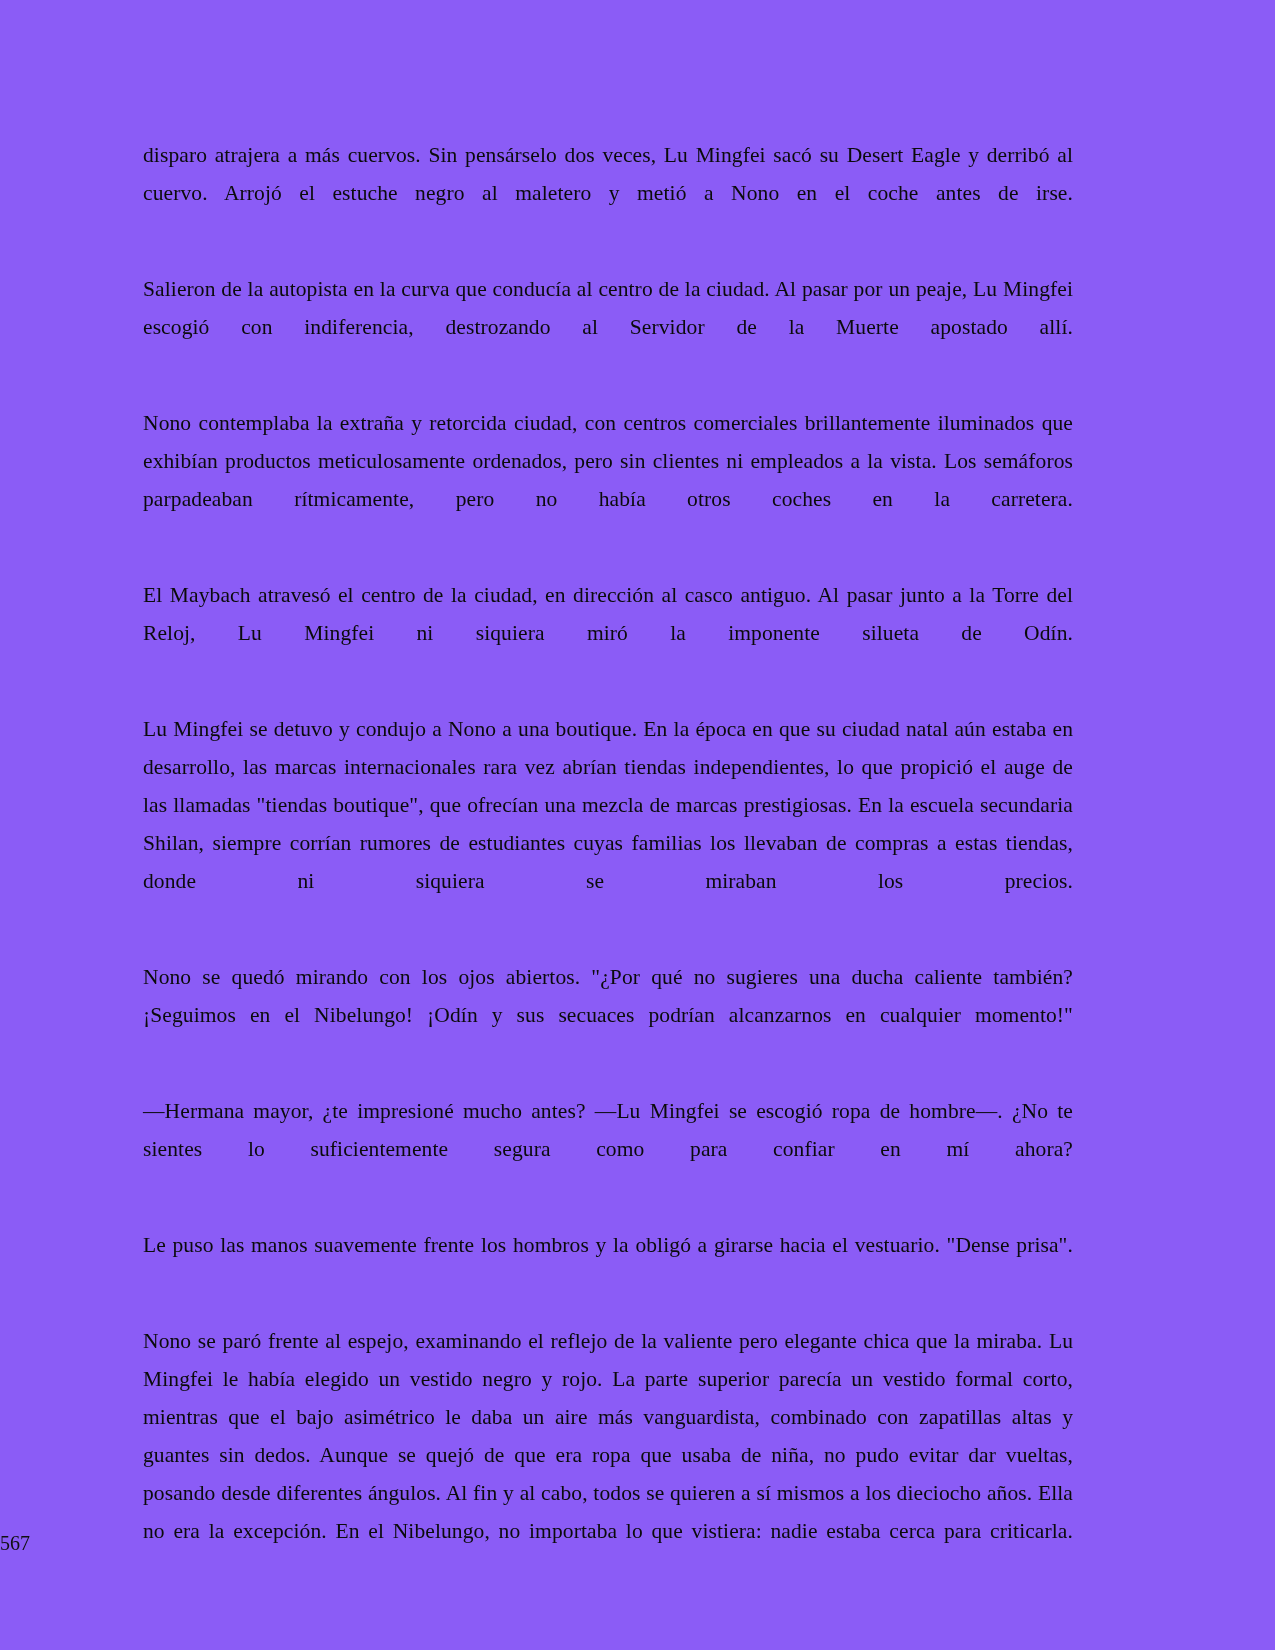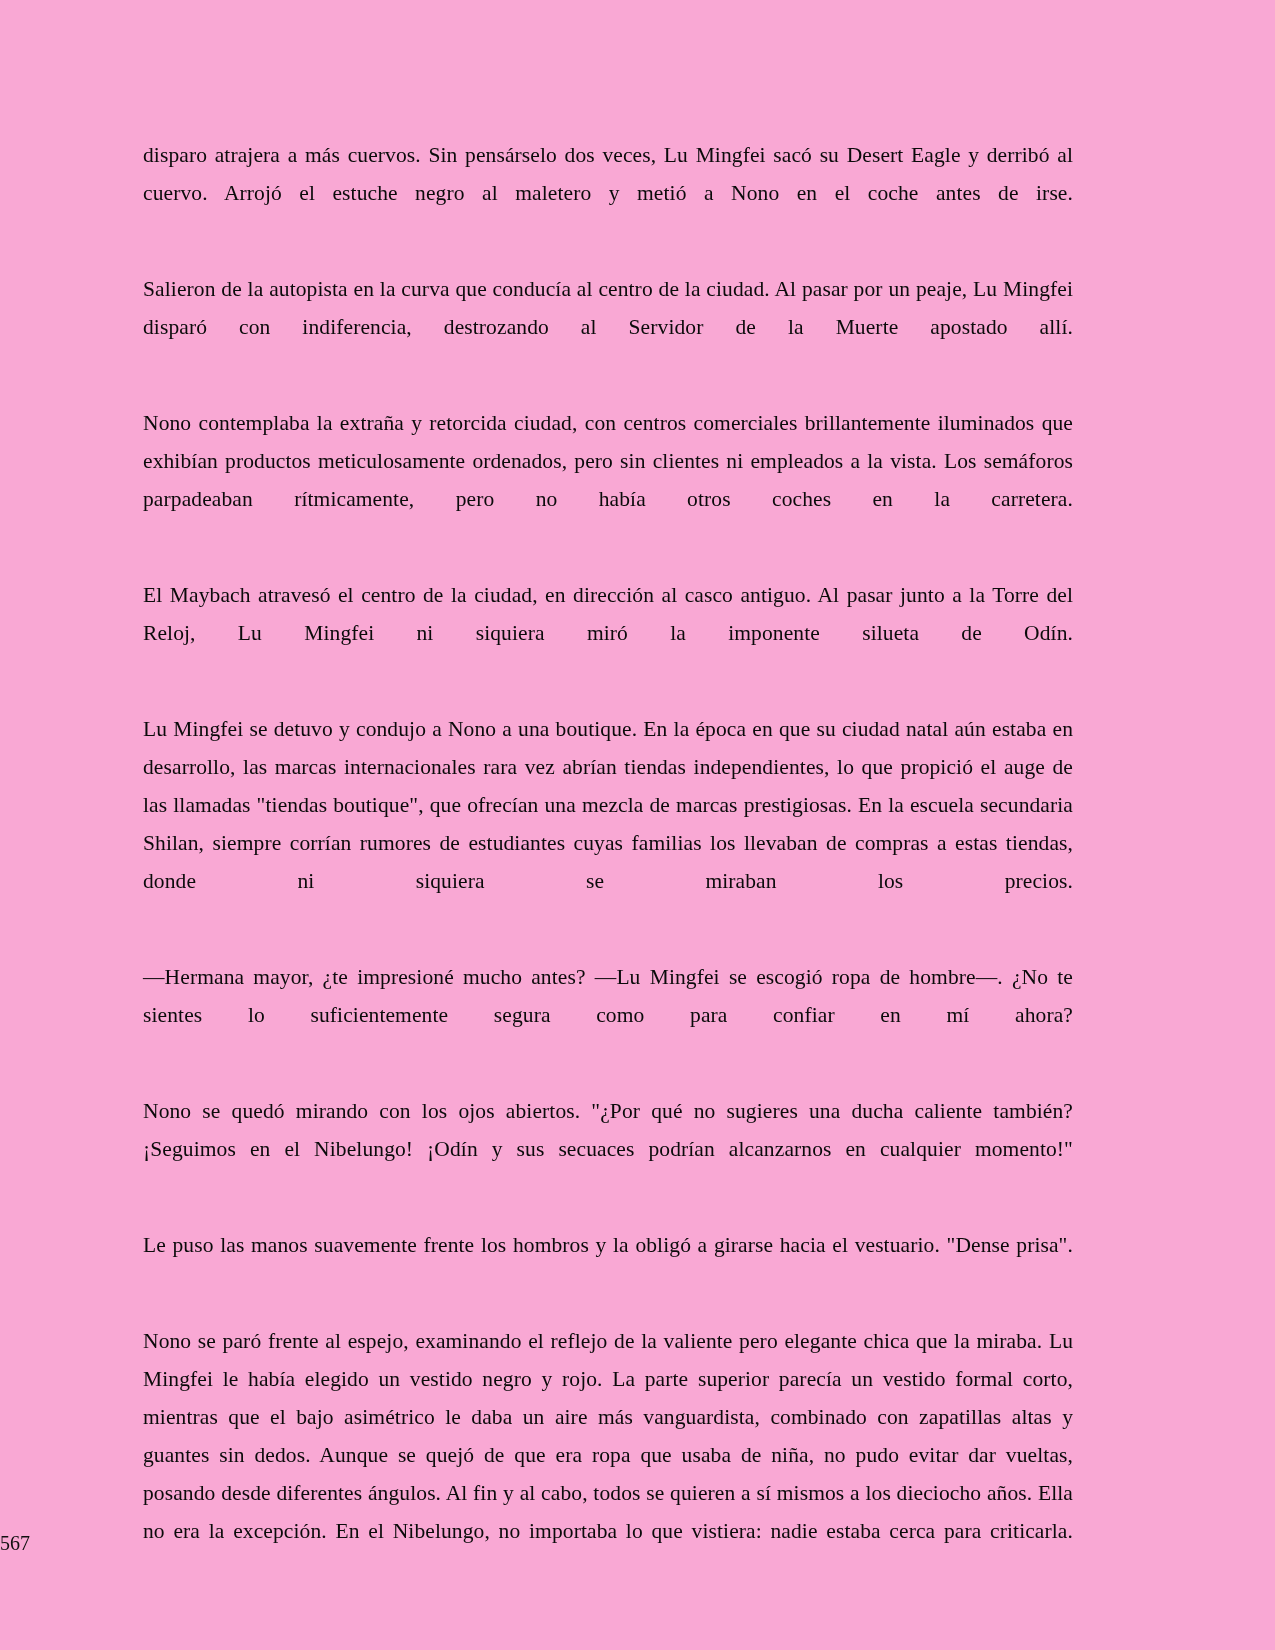--- a/index.html
+++ b/index.html
@@ -4,21 +4,21 @@
 <style>
   html, body {
     margin: 0;
     padding: 0;
     background: #ffffff;
   }
   .page {
     position: relative;
     width: 1275px;
     height: 1650px;
-    background: #f9a8d4;
+    background: #8b5cf6;
     box-sizing: border-box;
     overflow: hidden;
     font-family: "Liberation Serif", "DejaVu Serif", serif;
     color: #0a0a0a;
   }
   .text-block {
     position: absolute;
     left: 143px;
     top: 136px;
     width: 930px;
@@ -55,26 +55,26 @@
     color: #101010;
   }
 </style>
 </head>
 <body>
 
 <div class="page">
 
   <div class="text-block">
     <p class="para">disparo atrajera a más cuervos. Sin pensárselo dos veces, Lu Mingfei sacó su Desert Eagle y derribó al cuervo. Arrojó el estuche negro al maletero y metió a Nono en el coche antes de irse.</p>
-    <p class="para">Salieron de la autopista en la curva que conducía al centro de la ciudad. Al pasar por un peaje, Lu Mingfei disparó con indiferencia, destrozando al Servidor de la Muerte apostado allí.</p>
+    <p class="para">Salieron de la autopista en la curva que conducía al centro de la ciudad. Al pasar por un peaje, Lu Mingfei escogió con indiferencia, destrozando al Servidor de la Muerte apostado allí.</p>
     <p class="para">Nono contemplaba la extraña y retorcida ciudad, con centros comerciales brillantemente iluminados que exhibían productos meticulosamente ordenados, pero sin clientes ni empleados a la vista. Los semáforos parpadeaban rítmicamente, pero no había otros coches en la carretera.</p>
     <p class="para">El Maybach atravesó el centro de la ciudad, en dirección al casco antiguo. Al pasar junto a la Torre del Reloj, Lu Mingfei ni siquiera miró la imponente silueta de Odín.</p>
     <p class="para">Lu Mingfei se detuvo y condujo a Nono a una boutique. En la época en que su ciudad natal aún estaba en desarrollo, las marcas internacionales rara vez abrían tiendas independientes, lo que propició el auge de las llamadas "tiendas boutique", que ofrecían una mezcla de marcas prestigiosas. En la escuela secundaria Shilan, siempre corrían rumores de estudiantes cuyas familias los llevaban de compras a estas tiendas, donde ni siquiera se miraban los precios.</p>
+    <p class="para">Nono se quedó mirando con los ojos abiertos. "¿Por qué no sugieres una ducha caliente también? ¡Seguimos en el Nibelungo! ¡Odín y sus secuaces podrían alcanzarnos en cualquier momento!"</p>
     <p class="para">—Hermana mayor, ¿te impresioné mucho antes? —Lu Mingfei se escogió ropa de hombre—. ¿No te sientes lo suficientemente segura como para confiar en mí ahora?</p>
-    <p class="para">Nono se quedó mirando con los ojos abiertos. "¿Por qué no sugieres una ducha caliente también? ¡Seguimos en el Nibelungo! ¡Odín y sus secuaces podrían alcanzarnos en cualquier momento!"</p>
     <p class="para">Le puso las manos suavemente frente los hombros y la obligó a girarse hacia el vestuario. "Dense prisa".</p>
     <p class="para">Nono se paró frente al espejo, examinando el reflejo de la valiente pero elegante chica que la miraba. Lu Mingfei le había elegido un vestido negro y rojo. La parte superior parecía un vestido formal corto, mientras que el bajo asimétrico le daba un aire más vanguardista, combinado con zapatillas altas y guantes sin dedos. Aunque se quejó de que era ropa que usaba de niña, no pudo evitar dar vueltas, posando desde diferentes ángulos. Al fin y al cabo, todos se quieren a sí mismos a los dieciocho años. Ella no era la excepción. En el Nibelungo, no importaba lo que vistiera: nadie estaba cerca para criticarla.</p>
 
   </div>
 
   <div class="page-number">567</div>
 
 </div>
 
 </body></html>

